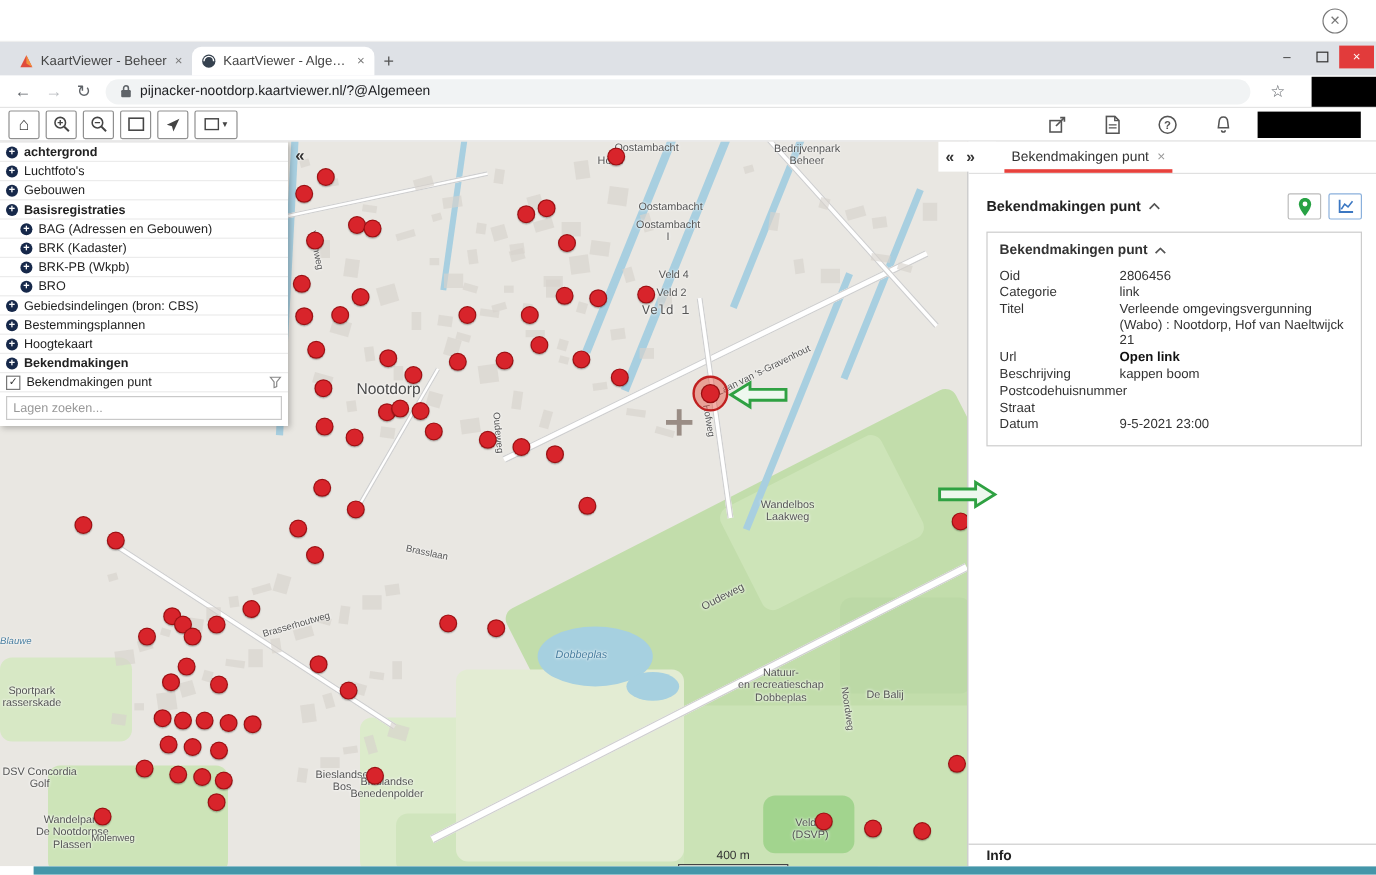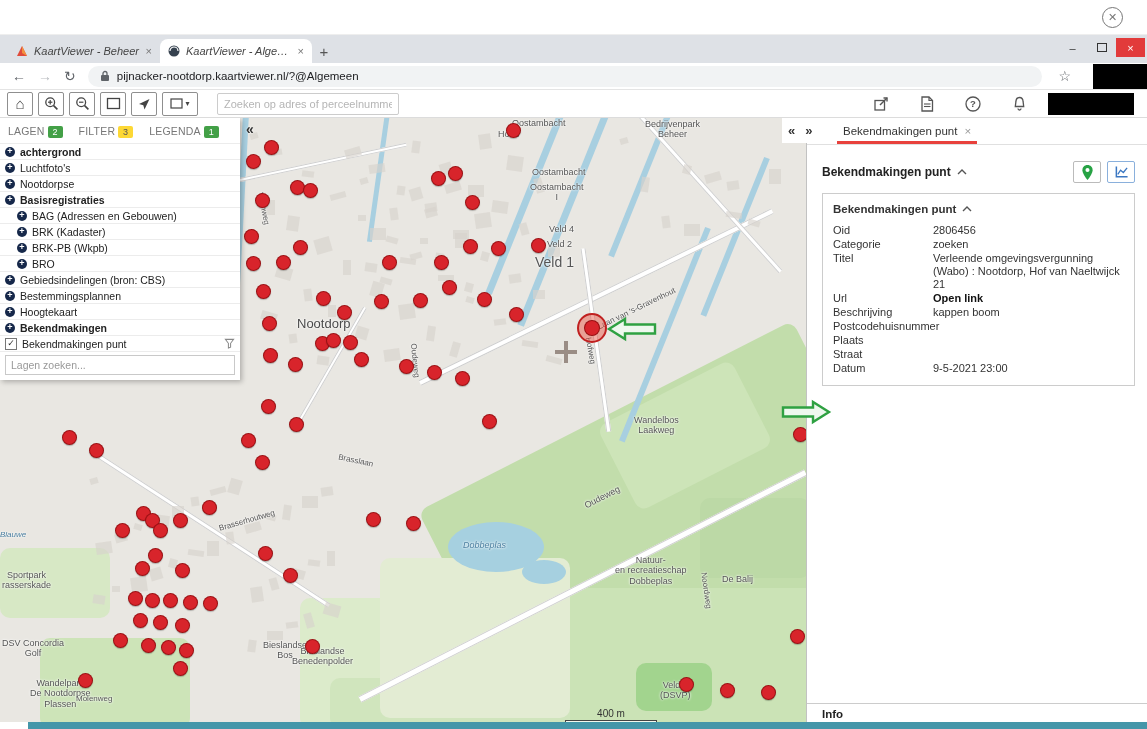--- a/index.html
+++ b/index.html
@@ -13,21 +13,21 @@
   .viewer-header .fname{font-weight:bold;font-size:13.5px;color:#111;}
   .viewer-close{margin-left:auto;width:19px;height:19px;border:1.5px solid #777;border-radius:50%;
      color:#777;display:flex;align-items:center;justify-content:center;font-size:11px;}
 
   
   .tabstrip{position:absolute;left:0;top:35px;width:1147px;height:28px;background:#dee1e6;
      display:flex;align-items:flex-end;padding-left:8px;box-sizing:border-box;}
   .btab{height:24px;width:152px;display:flex;align-items:center;gap:6px;padding:0 8px;
      font-size:11px;color:#444;border-radius:8px 8px 0 0;box-sizing:border-box;}
   .btab.active{background:#fff;}
-  .btab .ttl{white-space:nowrap;overflow:hidden;text-overflow:ellipsis;flex:1;font-style:italic;}
+  .btab .ttl{white-space:nowrap;overflow:hidden;text-overflow:ellipsis;flex:1;}
   .btab .tclose{color:#777;font-size:11px;}
   .newtab{width:24px;height:24px;display:flex;align-items:center;justify-content:center;
      color:#555;font-size:15px;}
   .winctl{position:absolute;right:2px;top:3px;display:flex;}
   .winctl span{width:29px;height:19px;display:flex;align-items:center;justify-content:center;
      font-size:11px;color:#333;}
   .winctl .wmax i{display:block;width:8px;height:7px;border:1px solid #333;}
   .winctl .wclose{background:#e23b3b;color:#fff;}
 
   .addressbar{position:absolute;left:0;top:63px;width:1147px;height:27px;background:#fff;
@@ -202,21 +202,20 @@
     <svg width="14" height="14" viewBox="0 0 14 14">
         <path d="M2 7 L12.5 2 L7.5 12.5 L6.3 8.2 Z" fill="#444"></path>
       </svg>
   </div>
   <div class="tbtn wide">
     <svg width="13" height="11" viewBox="0 0 13 11">
         <rect x="1" y="1" width="11" height="9" fill="none" stroke="#444" stroke-width="1.2"></rect>
       </svg>
     <span style="font-size:8px;">▾</span>
   </div>
-  <input class="tsearch" placeholder="Zoeken op adres of perceelnumme" style="">
   <div class="ricons">
     <svg width="16" height="16" viewBox="0 0 16 16">
         <rect x="2" y="4.5" width="9.5" height="9.5" fill="none" stroke="#555" stroke-width="1.3"></rect>
         <line x1="7" y1="9" x2="14" y2="2" stroke="#555" stroke-width="1.4"></line>
         <path d="M10.5 2 H14 V5.5" fill="none" stroke="#555" stroke-width="1.4"></path>
       </svg>
     <svg width="14" height="16" viewBox="0 0 14 16">
         <path d="M2 1 H9 L12.5 4.5 V15 H2 Z" fill="none" stroke="#555" stroke-width="1.3"></path>
         <path d="M9 1 V4.5 H12.5" fill="none" stroke="#555" stroke-width="1.2"></path>
         <line x1="4" y1="8" x2="10.5" y2="8" stroke="#555" stroke-width="1.1"></line>
@@ -369,21 +368,21 @@
     <div class="abs" style="left:0;top:0;width:806px;height:604px;">
         <span class="mlabel" style="left: 512px; top: 0px; font-size: 9px;">Oostambacht</span>
         <span class="mlabel" style="left: 498px; top: 11px; font-size: 9px;">Hof 3</span>
         <span class="mlabel" style="left: 645px; top: 1px; font-size: 9px;">Bedrijvenpark
 Beheer</span>
         <span class="mlabel" style="left: 532px; top: 49px; font-size: 9px;">Oostambacht</span>
         <span class="mlabel" style="left: 530px; top: 64px; font-size: 9px;">Oostambacht
 I</span>
         <span class="mlabel" style="left: 549px; top: 106px; font-size: 9px;">Veld 4</span>
         <span class="mlabel" style="left: 547px; top: 121px; font-size: 9px;">Veld 2</span>
-        <span class="mlabel" style="left: 535px; top: 136px; font-size: 14px;">Veld 1</span>
+        <span class="mlabel" style="left: 535px; top: 136px; font-size: 11px; font-family: Liberation Mono, monospace;">Veld 1</span>
         <span class="mlabel" style="left: 297px; top: 199px; font-size: 13px; color: rgb(74, 74, 74);">Nootdorp</span>
         <span class="mlabel" style="left: 594px; top: 186px; font-size: 8px; transform: rotate(-26deg);">Laan van 's-Gravenhout</span>
         <span class="mlabel" style="left: 577px; top: 228px; font-size: 8px; transform: rotate(80deg);">Hofweg</span>
         <span class="mlabel" style="left: 634px; top: 297px; font-size: 9px;">Wandelbos
 Laakweg</span>
         <span class="mlabel" style="left: 583px; top: 374px; font-size: 9px; transform: rotate(-27deg);">Oudeweg</span>
         <span class="mlabel" style="left: 398px; top: 238px; font-size: 8px; transform: rotate(84deg);">Oudeweg</span>
         <span class="mlabel" style="left: 463px; top: 422px; font-size: 9px; color: rgb(74, 127, 160); font-style: italic;">Dobbeplas</span>
         <span class="mlabel" style="left: 615px; top: 437px; font-size: 9px;">Natuur-
 en recreatieschap
@@ -497,37 +496,32 @@
     <svg class="garrow" style="left:606px;top:198px;" width="52" height="26" viewBox="0 0 52 26">
       <path d="M3 13 L19 3 L19 8.5 L49 8.5 L49 17.5 L19 17.5 L19 23 Z" fill="#eef8ee" stroke="#2fa142" stroke-width="2.4"></path>
     </svg>
     <div class="scalebar">
       <span>400 m</span>
       <div class="bar"></div>
     </div>
   </div>
 
   <div class="sidebar">
-    <div class="side-tabs">
-      <span><span>LAGEN</span><span class="badge green">2</span></span>
-      <span><span>FILTER</span><span class="badge yellow">3</span></span>
-      <span><span>LEGENDA</span><span class="badge green">1</span></span>
-    </div>
     <div>
         <div class="layer-row b">
           <span class="plus-ic">+</span>
           <span class="ll">achtergrond</span>
         </div>
         <div class="layer-row">
           <span class="plus-ic">+</span>
           <span class="ll">Luchtfoto's</span>
         </div>
         <div class="layer-row">
           <span class="plus-ic">+</span>
-          <span class="ll">Nootdorpse</span>
+          <span class="ll">Gebouwen</span>
         </div>
         <div class="layer-row b">
           <span class="plus-ic">+</span>
           <span class="ll">Basisregistraties</span>
         </div>
         <div class="layer-row ind">
           <span class="plus-ic">+</span>
           <span class="ll">BAG (Adressen en Gebouwen)</span>
         </div>
         <div class="layer-row ind">
@@ -608,40 +602,36 @@
             <path d="M1 5 L5 1 L9 5" fill="none" stroke="#555" stroke-width="1.4"></path>
           </svg>
       </div>
       <div>
           <div class="drow">
             <div class="dlabel">Oid</div>
             <div class="dvalue">2806456</div>
           </div>
           <div class="drow">
             <div class="dlabel">Categorie</div>
-            <div class="dvalue">zoeken</div>
+            <div class="dvalue">link</div>
           </div>
           <div class="drow">
             <div class="dlabel">Titel</div>
             <div class="dvalue">Verleende omgevingsvergunning (Wabo) : Nootdorp, Hof van Naeltwijck 21</div>
           </div>
           <div class="drow">
             <div class="dlabel">Url</div>
             <div class="dvalue bold">Open link</div>
           </div>
           <div class="drow">
             <div class="dlabel">Beschrijving</div>
             <div class="dvalue">kappen boom</div>
           </div>
           <div class="drow">
             <div class="dlabel">Postcodehuisnummer</div>
-            <div class="dvalue"></div>
-          </div>
-          <div class="drow">
-            <div class="dlabel">Plaats</div>
             <div class="dvalue"></div>
           </div>
           <div class="drow">
             <div class="dlabel">Straat</div>
             <div class="dvalue"></div>
           </div>
           <div class="drow">
             <div class="dlabel">Datum</div>
             <div class="dvalue">9-5-2021 23:00</div>
           </div>

